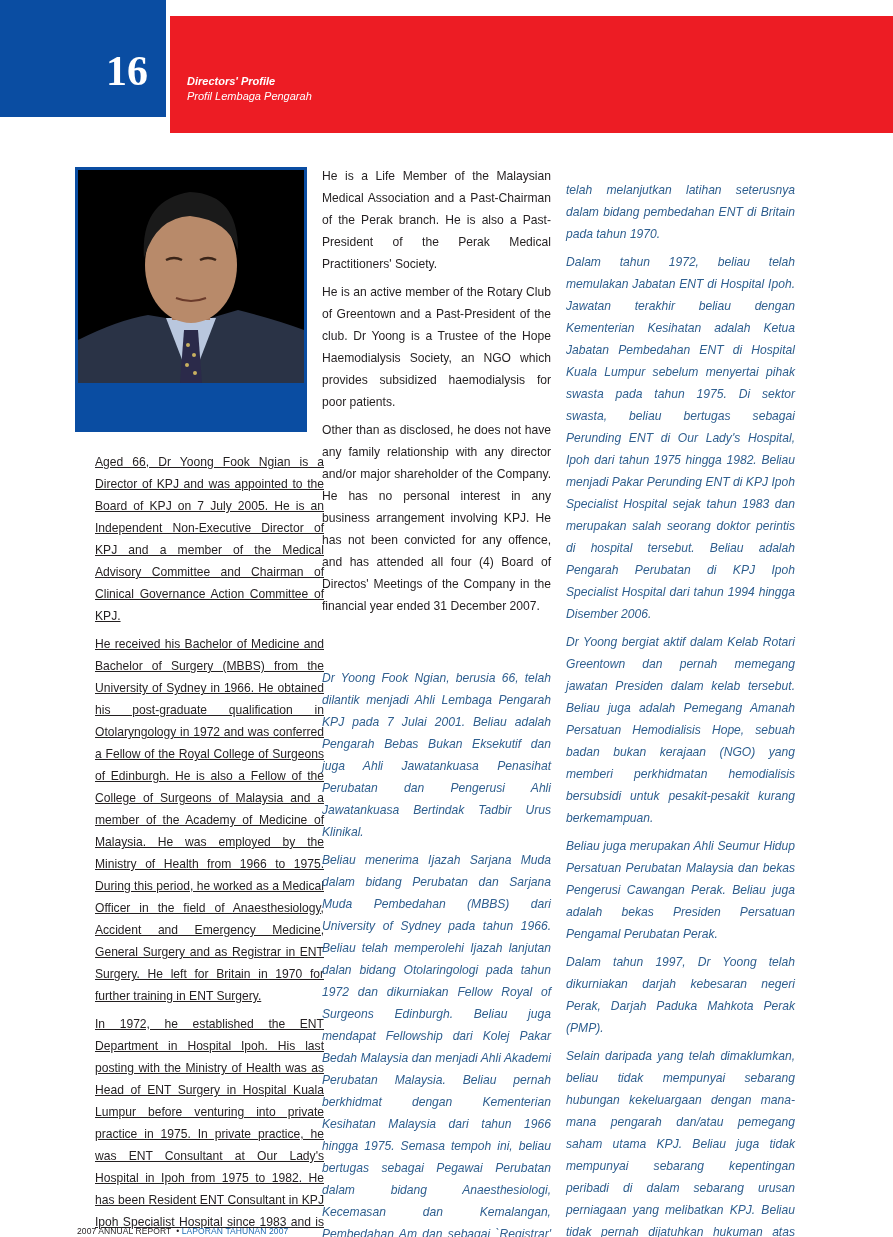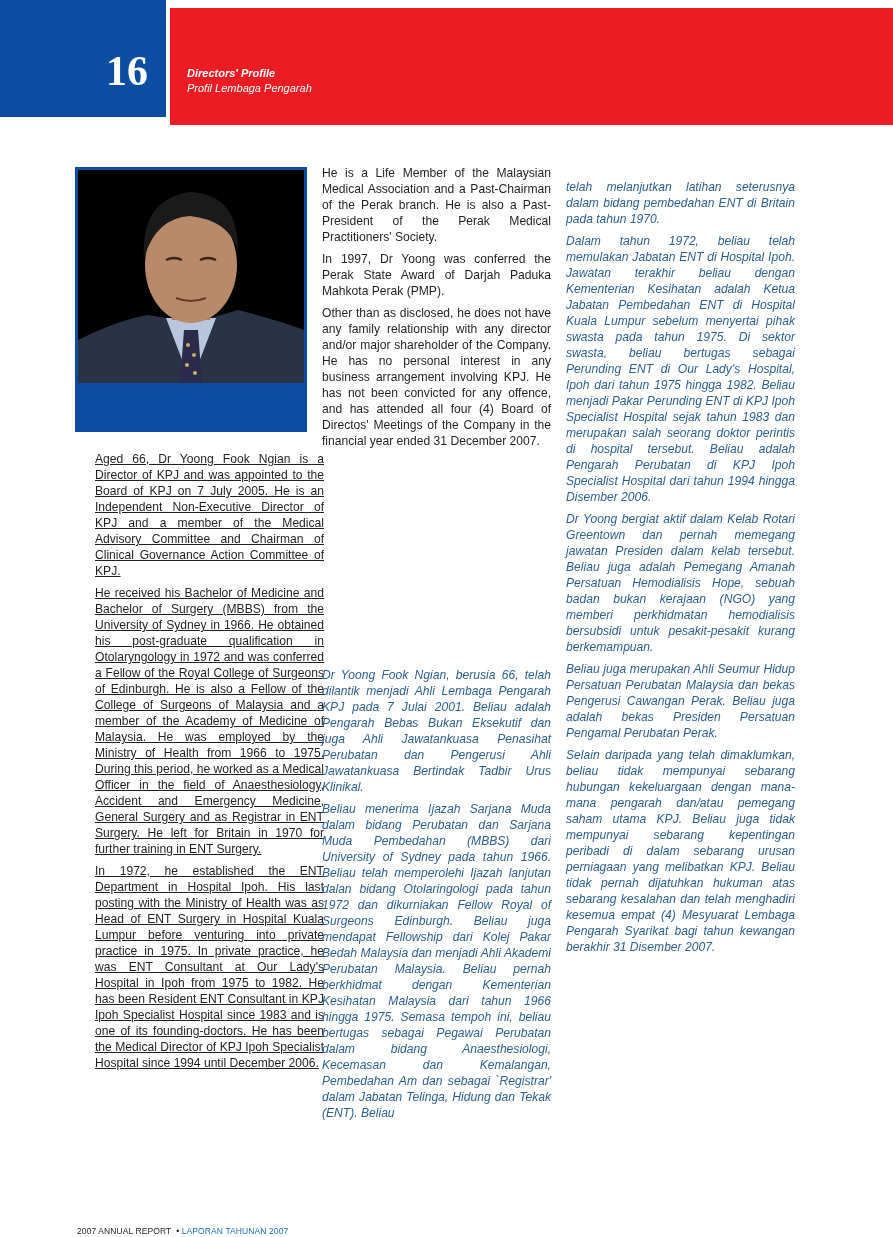--- a/index.html
+++ b/index.html
@@ -4,21 +4,21 @@
 <style>
   * { box-sizing: border-box; margin: 0; padding: 0; }
   html, body { width: 893px; height: 1237px; background: #ffffff; overflow: hidden; }
   body { position: relative; font-family: "Liberation Sans", sans-serif; color: #231f20; }
 
   .header-blue {
     position: absolute; left: 0; top: 0; width: 166px; height: 117px;
     background: #0a4da2;
   }
   .header-red {
-    position: absolute; left: 170px; top: 8px; width: 723px; height: 117px;
+    position: absolute; left: 170px; top: 16px; width: 723px; height: 117px;
     background: #ed1c24;
   }
   .page-number {
     position: absolute; right: 18px; top: 50px;
     font-family: "Liberation Serif", serif; font-weight: bold;
     font-size: 42px; color: #ffffff; line-height: 1;
   }
   .section-title {
     position: absolute; left: 17px; top: 58px;
     font-size: 11px; color: #ffffff; line-height: 15px;
@@ -33,21 +33,21 @@
   .photo {
     width: 226px; height: 213px; background: #000; position: relative; overflow: hidden;
   }
   .name-bar {
     height: 49px; display: flex; align-items: center; padding-left: 14px;
     color: #fff; font-weight: bold; font-size: 12px; letter-spacing: 0.2px;
   }
 
   .col {
     position: absolute; width: 229px;
-    font-size: 12.1px; line-height: 16px; text-align: justify;
+    font-size: 12.1px; line-height: 22px; text-align: justify;
   }
   .col p { margin-bottom: 6px; }
   .col1 { left: 95px; top: 451px; text-decoration: underline; }
   .col2 { left: 322px; top: 165px; }
   .col2b { left: 322px; top: 667px; }
   .col3 { left: 566px; top: 165px; margin-top: 14px; }
   .ms-text { color: #2f5f8f; font-style: italic; }
 
   .footer {
     position: absolute; left: 77px; top: 1226px; font-size: 8.5px; letter-spacing: 0.1px;
@@ -98,34 +98,35 @@
 </div>
 
 <div class="col col1">
   <p>Aged 66, Dr Yoong Fook Ngian is a Director of KPJ and was appointed to the Board of KPJ on 7 July 2005. He is an Independent Non-Executive Director of KPJ and a member of the Medical Advisory Committee and Chairman of Clinical Governance Action Committee of KPJ.</p>
   <p>He received his Bachelor of Medicine and Bachelor of Surgery (MBBS) from the University of Sydney in 1966. He obtained his post-graduate qualification in Otolaryngology in 1972 and was conferred a Fellow of the Royal College of Surgeons of Edinburgh. He is also a Fellow of the College of Surgeons of Malaysia and a member of the Academy of Medicine of Malaysia. He was employed by the Ministry of Health from 1966 to 1975. During this period, he worked as a Medical Officer in the field of Anaesthesiology, Accident and Emergency Medicine, General Surgery and as Registrar in ENT Surgery. He left for Britain in 1970 for further training in ENT Surgery.</p>
   <p>In 1972, he established the ENT Department in Hospital Ipoh. His last posting with the Ministry of Health was as Head of ENT Surgery in Hospital Kuala Lumpur before venturing into private practice in 1975. In private practice, he was ENT Consultant at Our Lady's Hospital in Ipoh from 1975 to 1982. He has been Resident ENT Consultant in KPJ Ipoh Specialist Hospital since 1983 and is one of its founding-doctors. He has been the Medical Director of KPJ Ipoh Specialist Hospital since 1994 until December 2006.</p>
 </div>
 
 <div class="col col2">
   <p>He is a Life Member of the Malaysian Medical Association and a Past-Chairman of the Perak branch. He is also a Past-President of the Perak Medical Practitioners' Society.</p>
-  <p>In 1997, Dr Yoong was conferred the Perak State Award of Darjah Paduka Mahkota Perak (PMP).</p>
+  <p>He is an active member of the Rotary Club of Greentown and a Past-President of the club. Dr Yoong is a Trustee of the Hope Haemodialysis Society, an NGO which provides subsidized haemodialysis for poor patients.</p>
   <p>Other than as disclosed, he does not have any family relationship with any director and/or major shareholder of the Company. He has no personal interest in any business arrangement involving KPJ. He has not been convicted for any offence, and has attended all four (4) Board of Directos' Meetings of the Company in the financial year ended 31 December 2007.</p>
 </div>
 
 <div class="col col2b ms-text">
   <p>Dr Yoong Fook Ngian, berusia 66, telah dilantik menjadi Ahli Lembaga Pengarah KPJ pada 7 Julai 2001. Beliau adalah Pengarah Bebas Bukan Eksekutif dan juga Ahli Jawatankuasa Penasihat Perubatan dan Pengerusi Ahli Jawatankuasa Bertindak Tadbir Urus Klinikal.</p>
   <p>Beliau menerima Ijazah Sarjana Muda dalam bidang Perubatan dan Sarjana Muda Pembedahan (MBBS) dari University of Sydney pada tahun 1966. Beliau telah memperolehi Ijazah lanjutan dalan bidang Otolaringologi pada tahun 1972 dan dikurniakan Fellow Royal of Surgeons Edinburgh. Beliau juga mendapat Fellowship dari Kolej Pakar Bedah Malaysia dan menjadi Ahli Akademi Perubatan Malaysia. Beliau pernah berkhidmat dengan Kementerian Kesihatan Malaysia dari tahun 1966 hingga 1975. Semasa tempoh ini, beliau bertugas sebagai Pegawai Perubatan dalam bidang Anaesthesiologi, Kecemasan dan Kemalangan, Pembedahan Am dan sebagai `Registrar' dalam Jabatan Telinga, Hidung dan Tekak (ENT). Beliau</p>
 </div>
 
 <div class="col col3 ms-text">
   <p>telah melanjutkan latihan seterusnya dalam bidang pembedahan ENT di Britain pada tahun 1970.</p>
   <p>Dalam tahun 1972, beliau telah memulakan Jabatan ENT di Hospital Ipoh. Jawatan terakhir beliau dengan Kementerian Kesihatan adalah Ketua Jabatan Pembedahan ENT di Hospital Kuala Lumpur sebelum menyertai pihak swasta pada tahun 1975. Di sektor swasta, beliau bertugas sebagai Perunding ENT di Our Lady's Hospital, Ipoh dari tahun 1975 hingga 1982. Beliau menjadi Pakar Perunding ENT di KPJ Ipoh Specialist Hospital sejak tahun 1983 dan merupakan salah seorang doktor perintis di hospital tersebut. Beliau adalah Pengarah Perubatan di KPJ Ipoh Specialist Hospital dari tahun 1994 hingga Disember 2006.</p>
   <p>Dr Yoong bergiat aktif dalam Kelab Rotari Greentown dan pernah memegang jawatan Presiden dalam kelab tersebut. Beliau juga adalah Pemegang Amanah Persatuan Hemodialisis Hope, sebuah badan bukan kerajaan (NGO) yang memberi perkhidmatan hemodialisis bersubsidi untuk pesakit-pesakit kurang berkemampuan.</p>
   <p>Beliau juga merupakan Ahli Seumur Hidup Persatuan Perubatan Malaysia dan bekas Pengerusi Cawangan Perak. Beliau juga adalah bekas Presiden Persatuan Pengamal Perubatan Perak.</p>
+  <p>Dalam tahun 1997, Dr Yoong telah dikurniakan darjah kebesaran negeri Perak, Darjah Paduka Mahkota Perak (PMP).</p>
   <p>Selain daripada yang telah dimaklumkan, beliau tidak mempunyai sebarang hubungan kekeluargaan dengan mana-mana pengarah dan/atau pemegang saham utama KPJ. Beliau juga tidak mempunyai sebarang kepentingan peribadi di dalam sebarang urusan perniagaan yang melibatkan KPJ. Beliau tidak pernah dijatuhkan hukuman atas sebarang kesalahan dan telah menghadiri kesemua empat (4) Mesyuarat Lembaga Pengarah Syarikat bagi tahun kewangan berakhir 31 Disember 2007.</p>
 </div>
 
 <div class="footer">
   <span class="bold">2007</span>
   <span>ANNUAL REPORT</span>
   &nbsp;<span>•</span>
   <span class="blue">LAPORAN TAHUNAN</span>
   <span class="blue bold">2007</span>
 </div>

